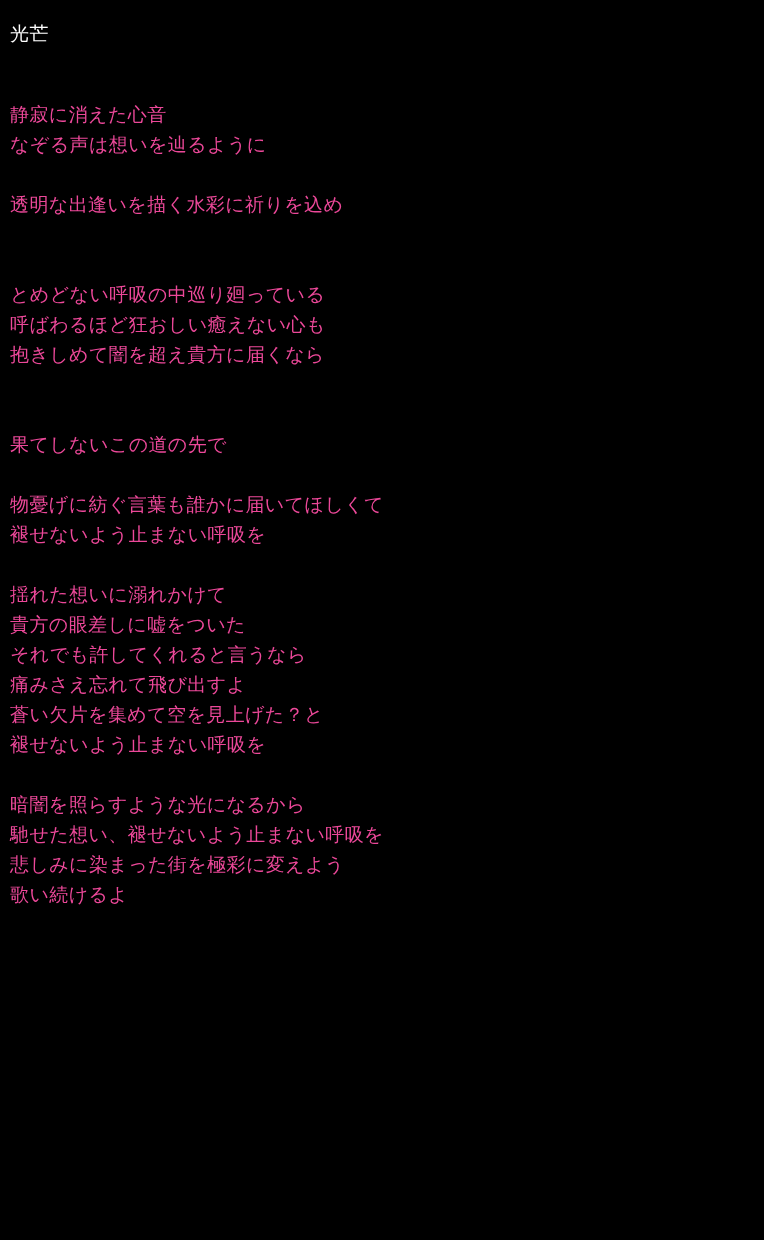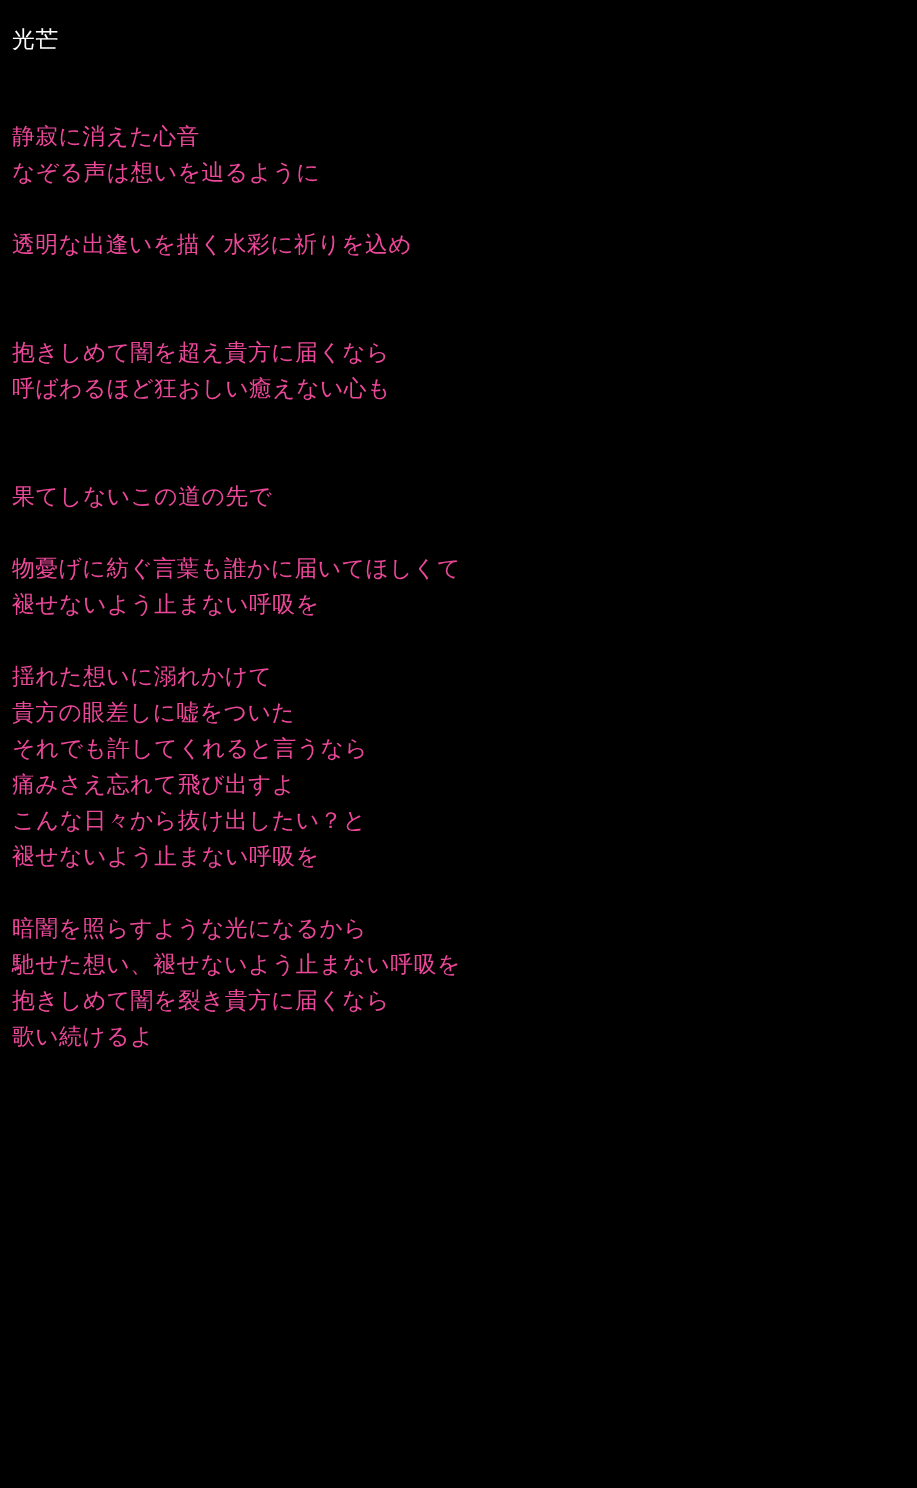--- a/index.html
+++ b/index.html
@@ -59,47 +59,48 @@
       <div class="line">なぞる声は想いを辿るように</div>
     </div>
     <div class="gap-sm"></div>
 
     <div class="stanza">
       <div class="line">透明な出逢いを描く水彩に祈りを込め</div>
     </div>
     <div class="gap-lg"></div>
 
     <div class="stanza">
+      <div class="line">とめどない呼吸の中巡り廻っている</div>
+      <div class="line">呼ばわるほど狂おしい癒えない心も</div>
       <div class="line">抱きしめて闇を超え貴方に届くなら</div>
-      <div class="line">呼ばわるほど狂おしい癒えない心も</div>
     </div>
     <div class="gap-lg"></div>
 
     <div class="stanza">
       <div class="line">果てしないこの道の先で</div>
     </div>
     <div class="gap-sm"></div>
 
     <div class="stanza">
       <div class="line">物憂げに紡ぐ言葉も誰かに届いてほしくて</div>
       <div class="line">褪せないよう止まない呼吸を</div>
     </div>
     <div class="gap-sm"></div>
 
     <div class="stanza">
       <div class="line">揺れた想いに溺れかけて</div>
       <div class="line">貴方の眼差しに嘘をついた</div>
       <div class="line">それでも許してくれると言うなら</div>
       <div class="line">痛みさえ忘れて飛び出すよ</div>
-      <div class="line">こんな日々から抜け出したい？と</div>
+      <div class="line">蒼い欠片を集めて空を見上げた？と</div>
       <div class="line">褪せないよう止まない呼吸を</div>
     </div>
     <div class="gap-sm"></div>
 
     <div class="stanza">
       <div class="line">暗闇を照らすような光になるから</div>
       <div class="line">馳せた想い、褪せないよう止まない呼吸を</div>
-      <div class="line">抱きしめて闇を裂き貴方に届くなら</div>
+      <div class="line">悲しみに染まった街を極彩に変えよう</div>
       <div class="line">歌い続けるよ</div>
     </div>
 
   </div>
 </div>
 
 </body></html>

